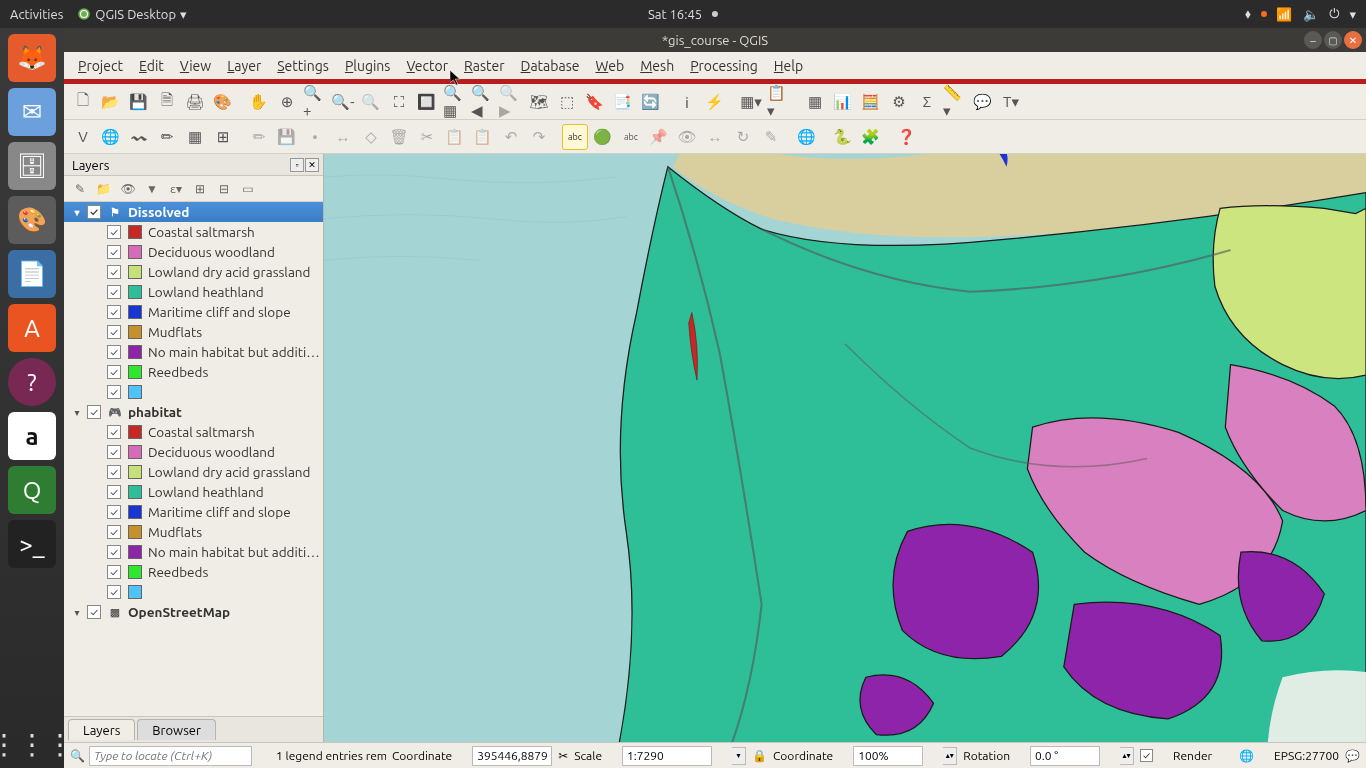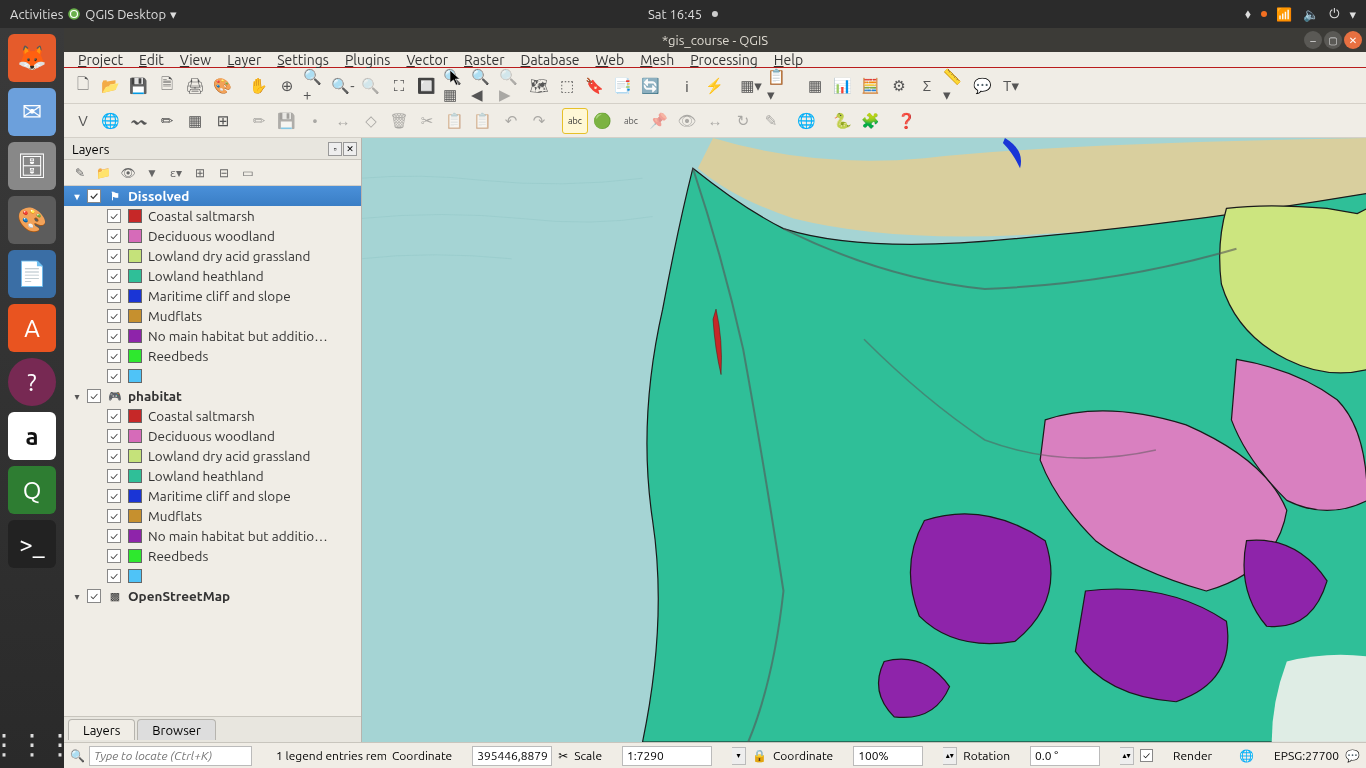--- a/index.html
+++ b/index.html
@@ -1,20 +1,20 @@
 <!DOCTYPE html>
 <html><head>
 <meta charset="utf-8">
 <style>
 * { margin:0; padding:0; box-sizing:border-box; font-family:Ubuntu,Arial,sans-serif; }
 body { background:#2c2c2c; width:1366px; height:768px; overflow:hidden; position:relative; }
 
 
 .sysbar { position:absolute; top:0; left:0; right:0; height:28px; background:#2b2b2b; color:#ddd; display:flex; align-items:center; font-size:13px; padding:0 10px; }
-.sysbar .left { display:flex; gap:4px; align-items:center; }
+.sysbar .left { display:flex; gap:14px; align-items:center; }
 .sysbar .center { position:absolute; left:50%; transform:translateX(-50%); display:flex; align-items:center; gap:6px; }
 .sysbar .right { margin-left:auto; display:flex; gap:10px; align-items:center; }
 .sysbar .app { display:flex; align-items:center; gap:4px; }
 .sys-icon { width:14px; height:14px; display:inline-block; }
 .dot { width:6px; height:6px; border-radius:50%; background:#f36f21; }
 
 
 .launcher { position:absolute; top:28px; left:0; width:64px; bottom:0; background:linear-gradient(#3a3a3a,#2a2a2a); display:flex; flex-direction:column; align-items:center; padding-top:6px; gap:6px; }
 .launcher .tile { width:48px; height:48px; border-radius:6px; display:flex; align-items:center; justify-content:center; font-size:24px; color:#fff; }
 .tile.ff { background:#e55b2b; }
@@ -30,36 +30,36 @@
 .tile.dots { color:#ddd; margin-top:auto; font-size:28px; }
 
 
 .win { position:absolute; top:28px; left:64px; right:0; bottom:0; background:#6d28d9; display:flex; flex-direction:column; }
 .titlebar { height:24px; background:#3c3b37; color:#dfdbd2; display:flex; align-items:center; justify-content:center; font-size:13px; position:relative; }
 .titlebar .winbtns { position:absolute; right:4px; display:flex; gap:2px; }
 .winbtn { width:18px; height:18px; border-radius:50%; background:#5a5955; display:flex; align-items:center; justify-content:center; font-size:10px; color:#ddd; }
 .winbtn.close { background:#e77041; color:#fff; }
 
 
-.menubar { height:16px; background:#f0ede6; display:flex; align-items:center; padding:0 6px; font-size:14px; color:#333; border-bottom:1px solid #b91c1c; }
+.menubar { height:32px; background:#f0ede6; display:flex; align-items:center; padding:0 6px; font-size:14px; color:#333; border-bottom:5px solid #b91c1c; }
 .menubar span { padding:2px 8px; cursor:default; }
 .menubar span u { text-decoration:underline; }
 
 
 .toolbar { height:36px; background:#f0ede6; display:flex; align-items:center; padding:0 6px; gap:2px; border-bottom:1px solid #d4d0c8; }
 .toolbar.sub { height:34px; }
 .tbtn { width:26px; height:26px; display:flex; align-items:center; justify-content:center; border:1px solid transparent; border-radius:3px; font-size:15px; color:#555; }
 .tbtn.dim { opacity:0.45; }
 .tsep { width:6px; }
 
 
 .body { flex:1; display:flex; overflow:hidden; }
 
 
-.panel { width:298px; background:#f0ede6; border-right:1px solid #b6b4ae; display:flex; flex-direction:column; }
+.panel { width:260px; background:#f0ede6; border-right:1px solid #b6b4ae; display:flex; flex-direction:column; }
 .panel-title { height:22px; background:#e8e6df; border-bottom:1px solid #c8c5bd; display:flex; align-items:center; padding:0 8px; font-size:13px; position:relative; }
 .panel-title .pbtns { position:absolute; right:4px; display:flex; gap:1px; }
 .pbtn { width:14px; height:14px; border:1px solid #999; font-size:9px; display:flex; align-items:center; justify-content:center; background:#eee; }
 .panel-tb { height:26px; display:flex; align-items:center; gap:4px; padding:0 6px; border-bottom:1px solid #d4d0c8; }
 .ptbtn { width:20px; height:20px; display:flex; align-items:center; justify-content:center; font-size:12px; color:#666; }
 
 .tree { flex:1; overflow:auto; font-size:13.5px; color:#333; }
 .trow { display:flex; align-items:center; height:20px; padding-left:6px; }
 .trow.sel { background:linear-gradient(#4a90d9,#3a7ec5); color:#fff; font-weight:bold; }
 .trow .arrow { width:14px; text-align:center; font-size:10px; color:#555; }

